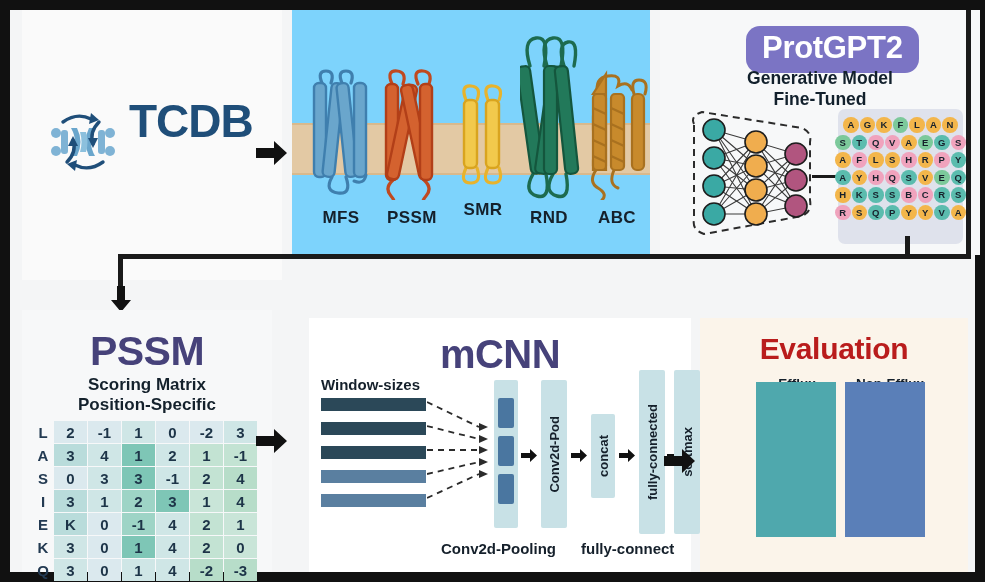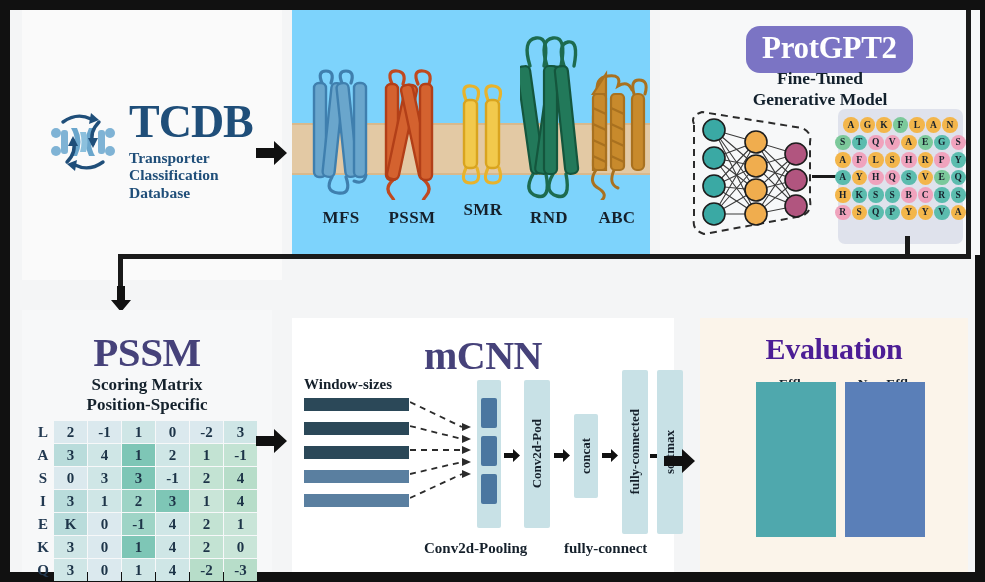--- a/index.html
+++ b/index.html
@@ -1,30 +1,30 @@
 <!DOCTYPE html>
 <html><head>
 <meta charset="utf-8">
 <style>
   html,body{margin:0;padding:0;background:#0d0d0d;}
   body{font-family:"Liberation Sans","DejaVu Sans",sans-serif;}
   #fig{
     position:relative;width:985px;height:582px;overflow:hidden;
     background:#f4f5f6;
   }
-  .panel{position:absolute;font-family:Liberation Serif, serif;}
+  .panel{position:absolute;}
 
   
   #panel-tcdb{left:22px;top:10px;width:260px;height:270px;background:#fafafa;}
   #panel-membrane{left:292px;top:10px;width:358px;height:245px;background:#7dd3fc;}
   #panel-protgpt{left:660px;top:10px;width:320px;height:245px;background:#f7f8f9;}
 
   
   #panel-pssm{left:22px;top:310px;width:250px;height:262px;background:#f7f8f9;}
-  #panel-mcnn{left:292px;top:318px;width:382px;height:254px;background:#ffffff;}
+  #panel-mcnn{left:309px;top:318px;width:382px;height:254px;background:#ffffff;}
   #panel-eval{left:700px;top:318px;width:268px;height:254px;background:#fbf4ea;}
 
   
   .tcdb-wrap{position:absolute;left:25px;top:90px;display:flex;align-items:flex-start;gap:10px;}
   .tcdb-mark{width:72px;height:72px;position:relative;flex:none;margin-top:6px;}
   .tcdb-text{display:flex;flex-direction:column;}
   .tcdb-title{font-size:46px;font-weight:bold;color:#1f4e79;line-height:0.95;letter-spacing:-1px;}
   .tcdb-sub{font-size:15.5px;font-weight:bold;color:#1f4e79;line-height:1.14;margin-top:5px;}
 
   
@@ -63,21 +63,21 @@
   .ws-bar{position:absolute;left:12px;width:105px;height:13px;}
   .vcol{position:absolute;background:#c8e1e6;border-radius:2px;
       display:flex;align-items:center;justify-content:center;}
   .vcol span{writing-mode:vertical-rl;transform:rotate(180deg);
       font-size:13px;font-weight:bold;color:#15202b;white-space:nowrap;}
   .fmap{position:absolute;background:#4a76a0;border-radius:2px;}
   .cap{position:absolute;font-size:15px;font-weight:bold;color:#15202b;}
 
   
   .eval-title{position:absolute;left:0;top:14px;width:100%;text-align:center;
-      font-size:30px;font-weight:bold;color:#4c1d95;letter-spacing:-.3px;}
+      font-size:30px;font-weight:bold;color:#b91c1c;letter-spacing:-.3px;}
   .eval-bar-label{position:absolute;font-size:13.5px;font-weight:bold;color:#15202b;
       text-align:center;}
   .eval-bar{position:absolute;bottom:35px;}
 
   
   .arrow{position:absolute;}
   .thin-line{position:absolute;background:#1a1a1a;}
   .hr-bottom{position:absolute;left:0;bottom:0;width:100%;height:10px;background:#111;}
   .hr-top{position:absolute;left:0;top:0;width:100%;height:10px;background:#111;}
   .edge-l{position:absolute;left:0;top:0;width:10px;height:100%;background:#111;}
@@ -117,25 +117,20 @@
           <g fill="#1f4e79">
             <polygon points="44,7 52,14 42,18"></polygon>
             <polygon points="28,65 20,58 30,54"></polygon>
             <polygon points="26,30 31,40 21,40"></polygon>
             <polygon points="46,42 41,32 51,32"></polygon>
           </g>
         </svg>
       </div>
       <div class="tcdb-text">
         <div class="tcdb-title">TCDB</div>
-        <div class="tcdb-sub">
-          <div>Transporter</div>
-          <div>Classification</div>
-          <div>Database</div>
-        </div>
       </div>
     </div>
   </div>
 
   <div class="arrow" style="left:256px;top:140px;">
     <svg width="32" height="26" viewBox="0 0 32 26">
         <path d="M0 8 H18 V1 L31 13 L18 25 V18 H0 Z" fill="#111"></path>
       </svg>
   </div>
 
@@ -238,22 +233,22 @@
 
   <div class="arrow" style="left:662px;top:140px;">
     <svg width="32" height="26" viewBox="0 0 32 26">
         <path d="M0 8 H18 V1 L31 13 L18 25 V18 H0 Z" fill="#111"></path>
       </svg>
   </div>
 
   <div class="panel" id="panel-protgpt">
     <div class="pg-badge">ProtGPT2</div>
     <div class="pg-sub">
+      <div>Generative Model</div>
       <div>Fine-Tuned</div>
-      <div>Generative Model</div>
     </div>
 
     <div class="nn-box">
       <svg width="150" height="140" viewBox="0 0 150 140">
         <path d="M10 22 Q6 14 18 10 L118 26 Q128 30 126 40 L126 98 Q128 110 118 114 L20 132 Q8 128 10 118 Z" fill="none" stroke="#2b2b2b" stroke-width="2" stroke-dasharray="7 5"></path>
         <g stroke="#2b2b2b" stroke-width="1.1" opacity="0.92">
           <path d="M30 28 L72 40 M30 28 L72 64 M30 28 L72 88 M30 28 L72 112"></path>
           <path d="M30 56 L72 40 M30 56 L72 64 M30 56 L72 88 M30 56 L72 112"></path>
           <path d="M30 84 L72 40 M30 84 L72 64 M30 84 L72 88 M30 84 L72 112"></path>
           <path d="M30 112 L72 40 M30 112 L72 64 M30 112 L72 88 M30 112 L72 112"></path>

